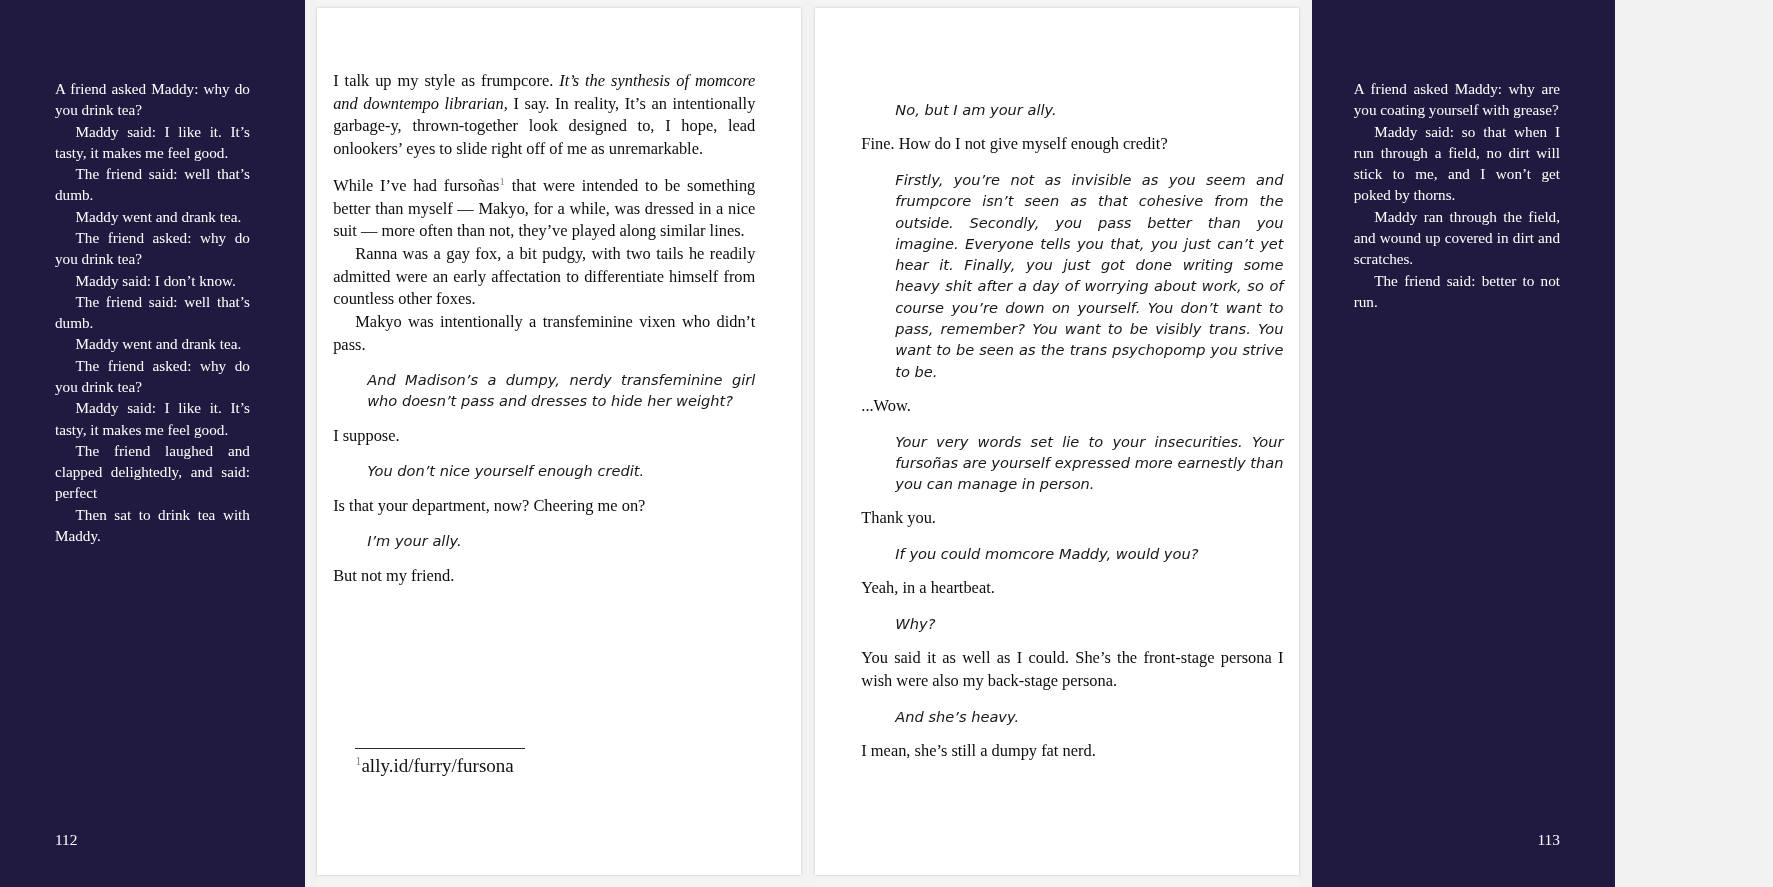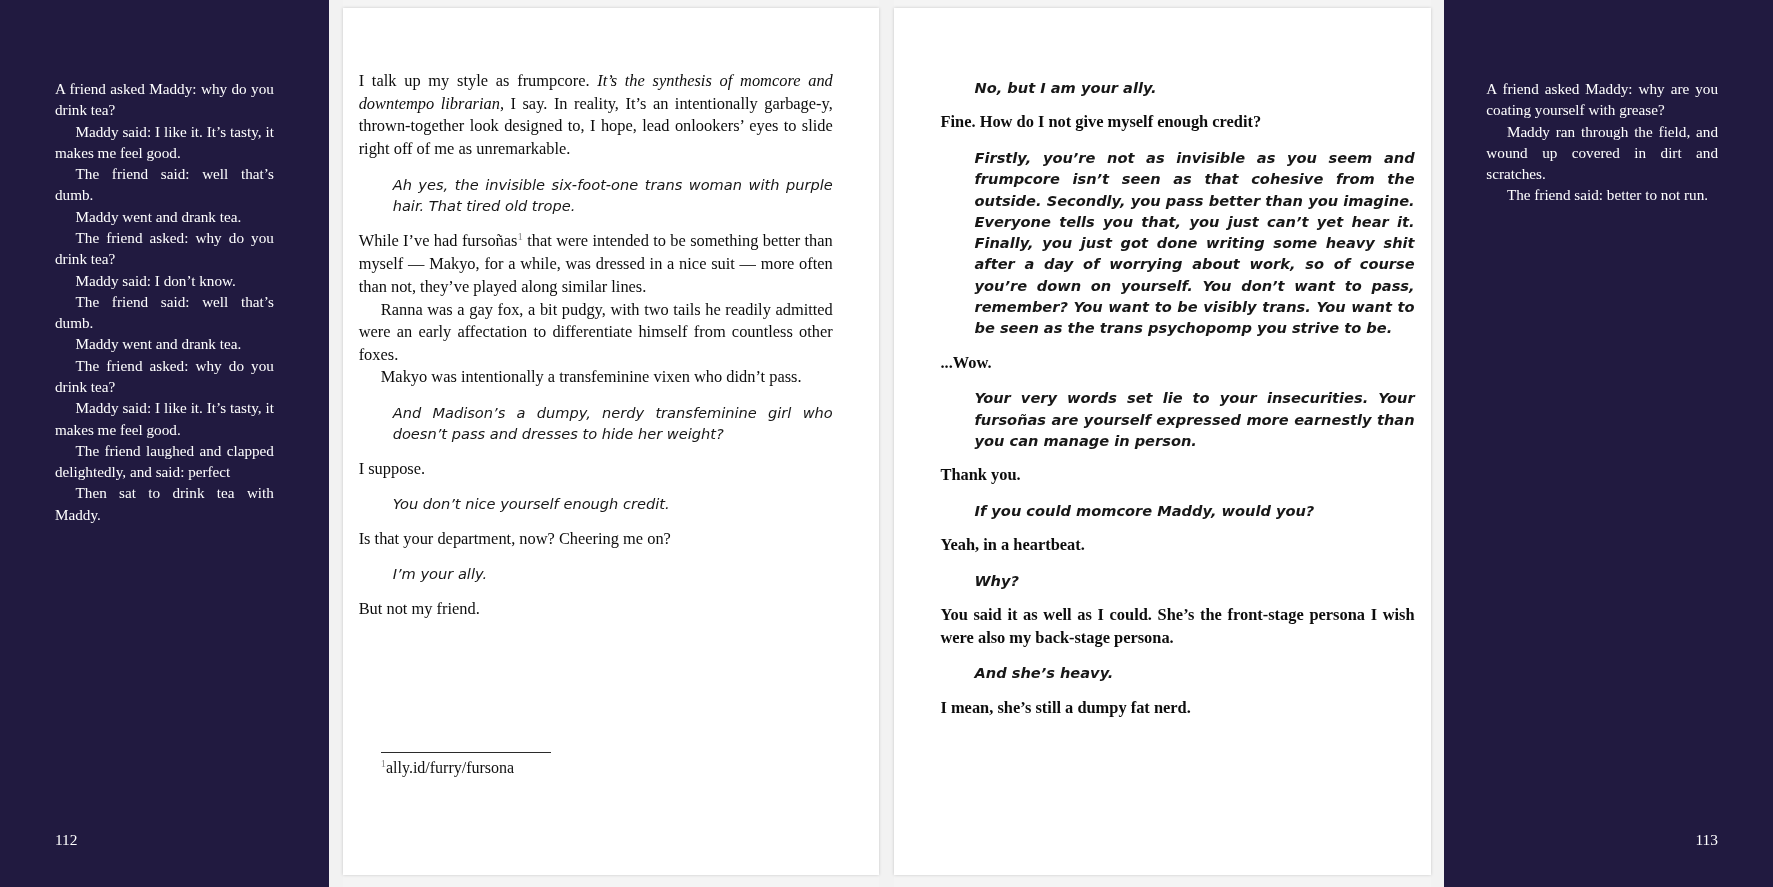--- a/index.html
+++ b/index.html
@@ -8,21 +8,21 @@
     background: #f2f2f2;
   }
   body {
     width: 1773px;
     height: 887px;
     overflow: hidden;
     font-family: "Liberation Serif", serif;
   }
   .spread {
     position: relative;
-    width: 1773px;
+    width: 1615px;
     height: 887px;
     display: flex;
     background: #f4f4f4;
   }
   
   .dark-col {
     background: #211a40;
     color: #ffffff;
     position: relative;
     box-sizing: border-box;
@@ -45,23 +45,22 @@
     position: relative;
     box-shadow: 0 0 3px rgba(0,0,0,0.18);
   }
   .page-left {
     width: 545px;
     padding: 49px 46px 0 16px;
     margin: 8px 0 12px 0;
   }
   .page-right {
     width: 545px;
-    padding: 56px 16px 0 46px;
+    padding: 78px 16px 0 46px;
     margin: 8px 0 12px 0;
-    font-weight: bold;
   }
   .centerspace {
     background: #f2f2f2;
     width: 16px;
   }
 
   
   .dark-col p {
     margin: 0;
     font-size: 15.2px;
@@ -114,21 +113,21 @@
     width: 470px;
   }
   .footnote-rule {
     width: 170px;
     height: 1px;
     background: #2b2b2b;
     margin-left: 22px;
     margin-bottom: 5px;
   }
   .footnote-text {
-    font-size: 16px;
+    font-size: 19px;
     font-family: "Liberation Serif", serif;
     color: #111;
     margin-left: 22px;
   }
   .folio {
     position: absolute;
     bottom: 38px;
     font-size: 15.4px;
     color: #ffffff;
     font-family: "Liberation Serif", serif;
@@ -157,21 +156,20 @@
         <p class="indent">Then sat to drink tea with Maddy.</p>
       </div>
     <div class="folio folio-left">112</div>
   </div>
 
   <div class="gutter"></div>
 
   <div class="page page-left">
     <div id="left-page-body">
         <p class="body-gap">I talk up my style as frumpcore. <span class="ital">It’s the synthesis of momcore and downtempo librarian,</span> I say. In reality, It’s an intentionally garbage-y, thrown-together look designed to, I hope, lead onlookers’ eyes to slide right off of me as unremarkable.</p>
-        <p class="reply">Ah yes, the invisible six-foot-one trans woman with purple hair. That tired old trope.</p>
         <p class="body-gap">While I’ve had fursoñas<span class="sup">1</span> that were intended to be something better than myself — Makyo, for a while, was dressed in a nice suit — more often than not, they’ve played along similar lines.</p>
         <p class="indent">Ranna was a gay fox, a bit pudgy, with two tails he readily admitted were an early affectation to differentiate himself from countless other foxes.</p>
         <p class="indent">Makyo was intentionally a transfeminine vixen who didn’t pass.</p>
         <p class="reply">And Madison’s a dumpy, nerdy transfeminine girl who doesn’t pass and dresses to hide her weight?</p>
         <p class="body-gap">I suppose.</p>
         <p class="reply">You don’t nice yourself enough credit.</p>
         <p class="body-gap">Is that your department, now? Cheering me on?</p>
         <p class="reply">I’m your ally.</p>
         <p class="body-gap">But not my friend.</p>
       </div>
@@ -200,19 +198,20 @@
         <p class="reply">And she’s heavy.</p>
         <p class="body-gap">I mean, she’s still a dumpy fat nerd.</p>
       </div>
   </div>
 
   <div class="gutter"></div>
 
   <div class="dark-col dark-right">
     <div id="right-margin-text">
         <p class="">A friend asked Maddy: why are you coating yourself with grease?</p>
+        <p class="indent">Maddy said: so that when I run through a field, no dirt will stick to me, and I won’t get poked by thorns.</p>
         <p class="indent">Maddy ran through the field, and wound up covered in dirt and scratches.</p>
         <p class="indent">The friend said: better to not run.</p>
       </div>
     <div class="folio folio-right">113</div>
   </div>
 
 </div>
 
 </body></html>

